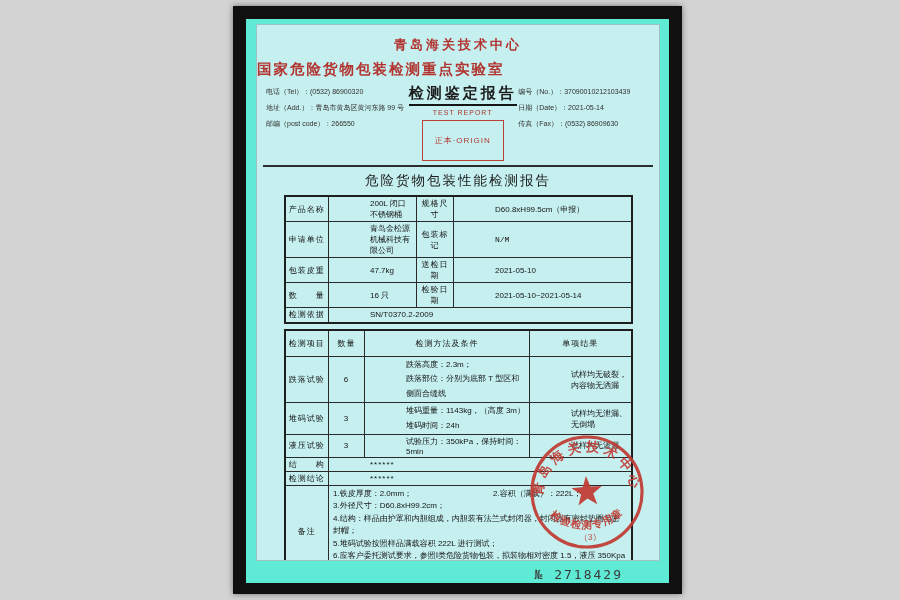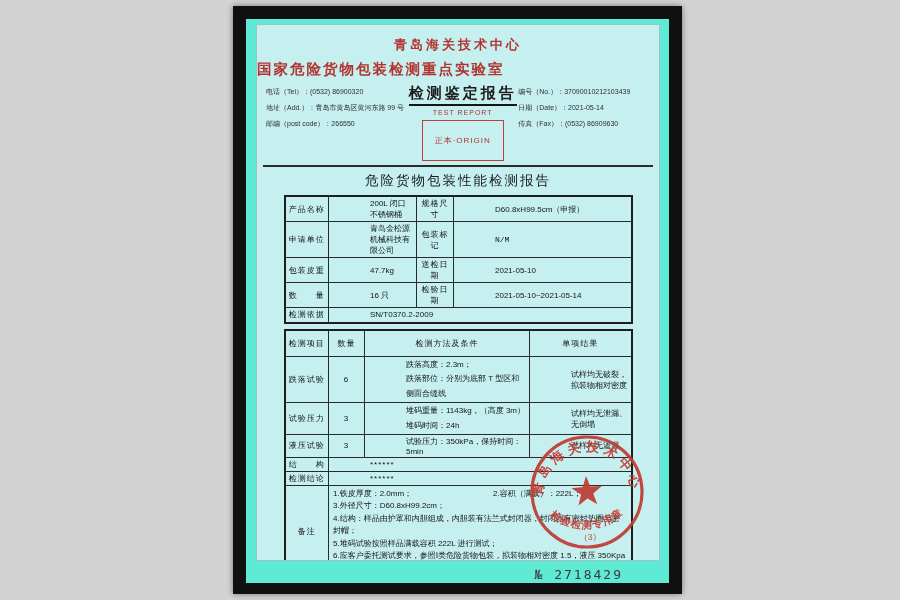--- a/index.html
+++ b/index.html
@@ -156,24 +156,24 @@
           <th>检测方法及条件</th>
           <th>单项结果</th>
         </tr>
         <tr style="height:32px">
           <td class="lbl">跌落试验</td>
           <td class="lbl">6</td>
           <td class="val method">
             <div>跌落高度：2.3m；</div>
             <div>跌落部位：分别为底部 T 型区和侧面合缝线</div>
           </td>
-          <td class="val">试样均无破裂，拟装物相对密度</td>
+          <td class="val">试样均无破裂，内容物无洒漏</td>
         </tr>
         <tr style="height:30px">
-          <td class="lbl">试验压力</td>
+          <td class="lbl">堆码试验</td>
           <td class="lbl">3</td>
           <td class="val method">
             <div>堆码重量：1143kg，（高度 3m）</div>
             <div>堆码时间：24h</div>
           </td>
           <td class="val">试样均无泄漏、无倒塌</td>
         </tr>
         <tr style="height:16px">
           <td class="lbl">液压试验</td>
           <td class="lbl">3</td>

